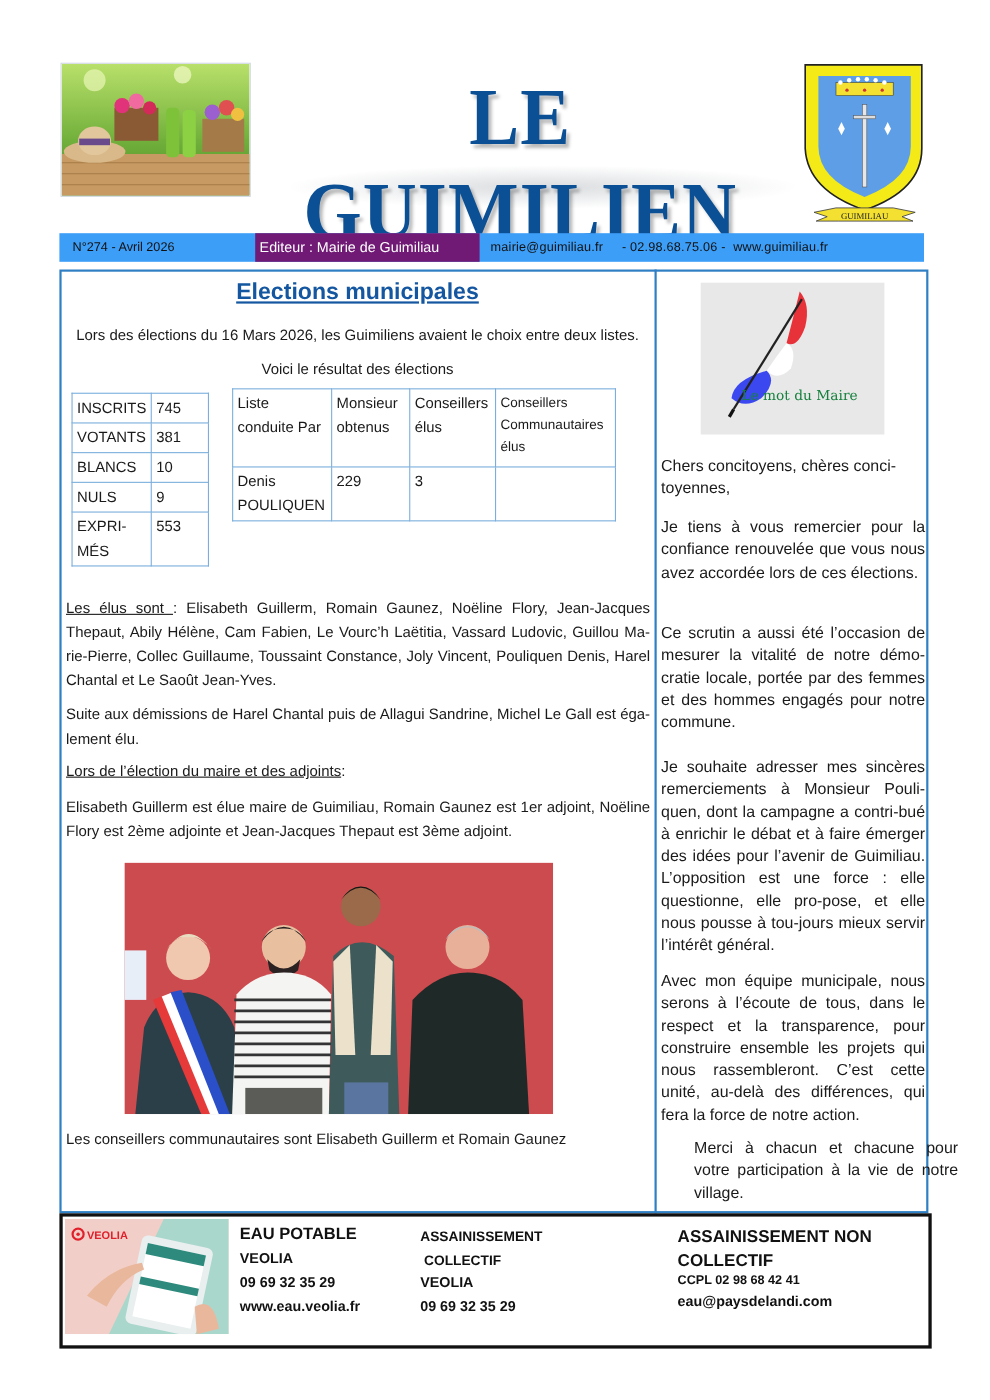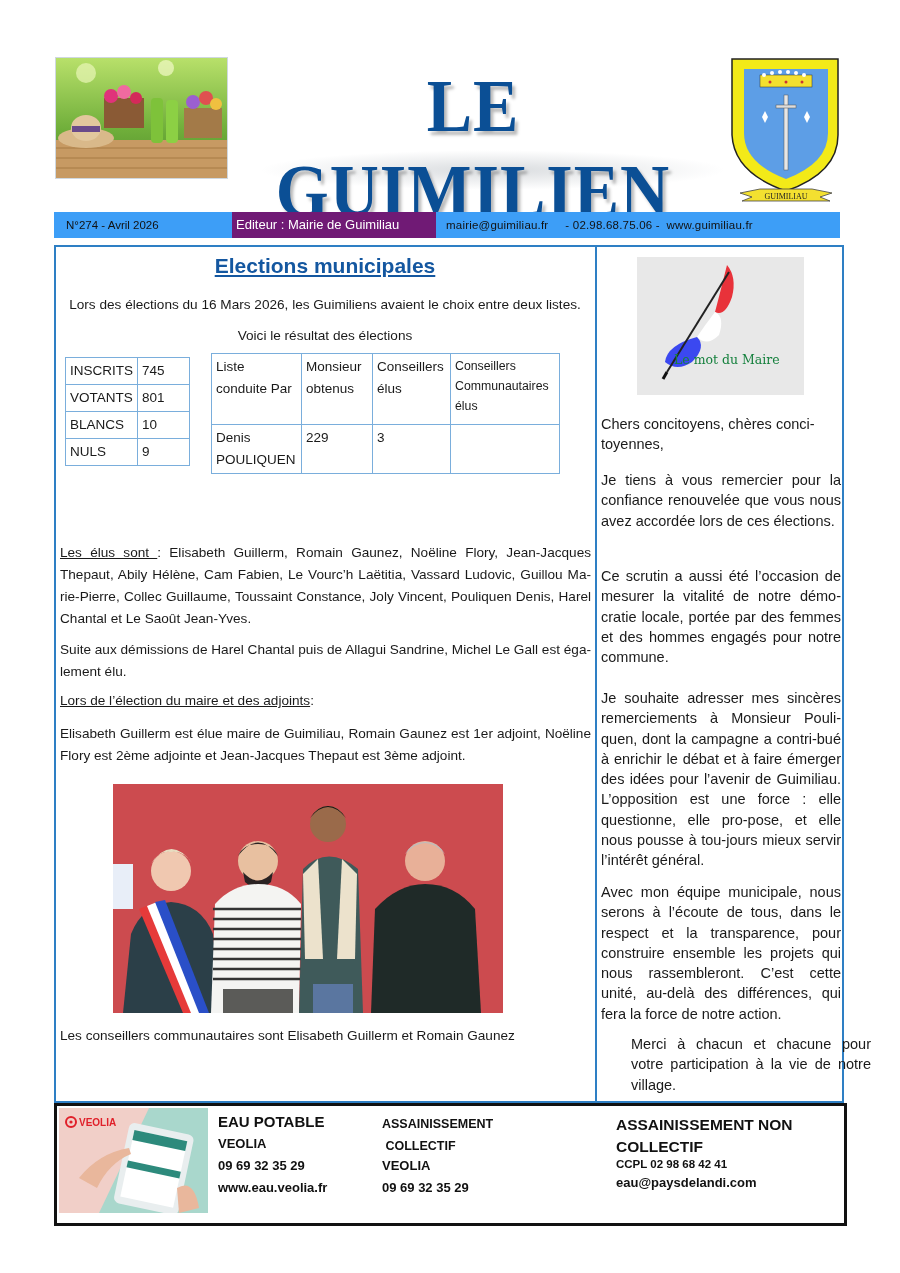--- a/index.html
+++ b/index.html
@@ -176,29 +176,33 @@
 <div id="intro2" class="abs p">Voici le résultat des élections</div>
 
 <table id="stats-table">
   <tbody>
       <tr>
         <td class="k">INSCRITS</td>
         <td class="v">745</td>
       </tr>
   <tr>
         <td class="k">VOTANTS</td>
-        <td class="v">801</td>
+        <td class="v">381</td>
       </tr>
   <tr>
         <td class="k">BLANCS</td>
         <td class="v">10</td>
       </tr>
   <tr>
         <td class="k">NULS</td>
         <td class="v">9</td>
+      </tr>
+  <tr>
+        <td class="k" style="height:44px">EXPRI-MÉS</td>
+        <td class="v">553</td>
       </tr>
 </tbody>
   </table>
 
 <table id="results-table">
   <tbody>
       <tr>
     <td class="c0" style="height:66px">Liste conduite Par</td>
     <td class="c1">Monsieur obtenus</td>
     <td class="c2">Conseillers élus</td>

